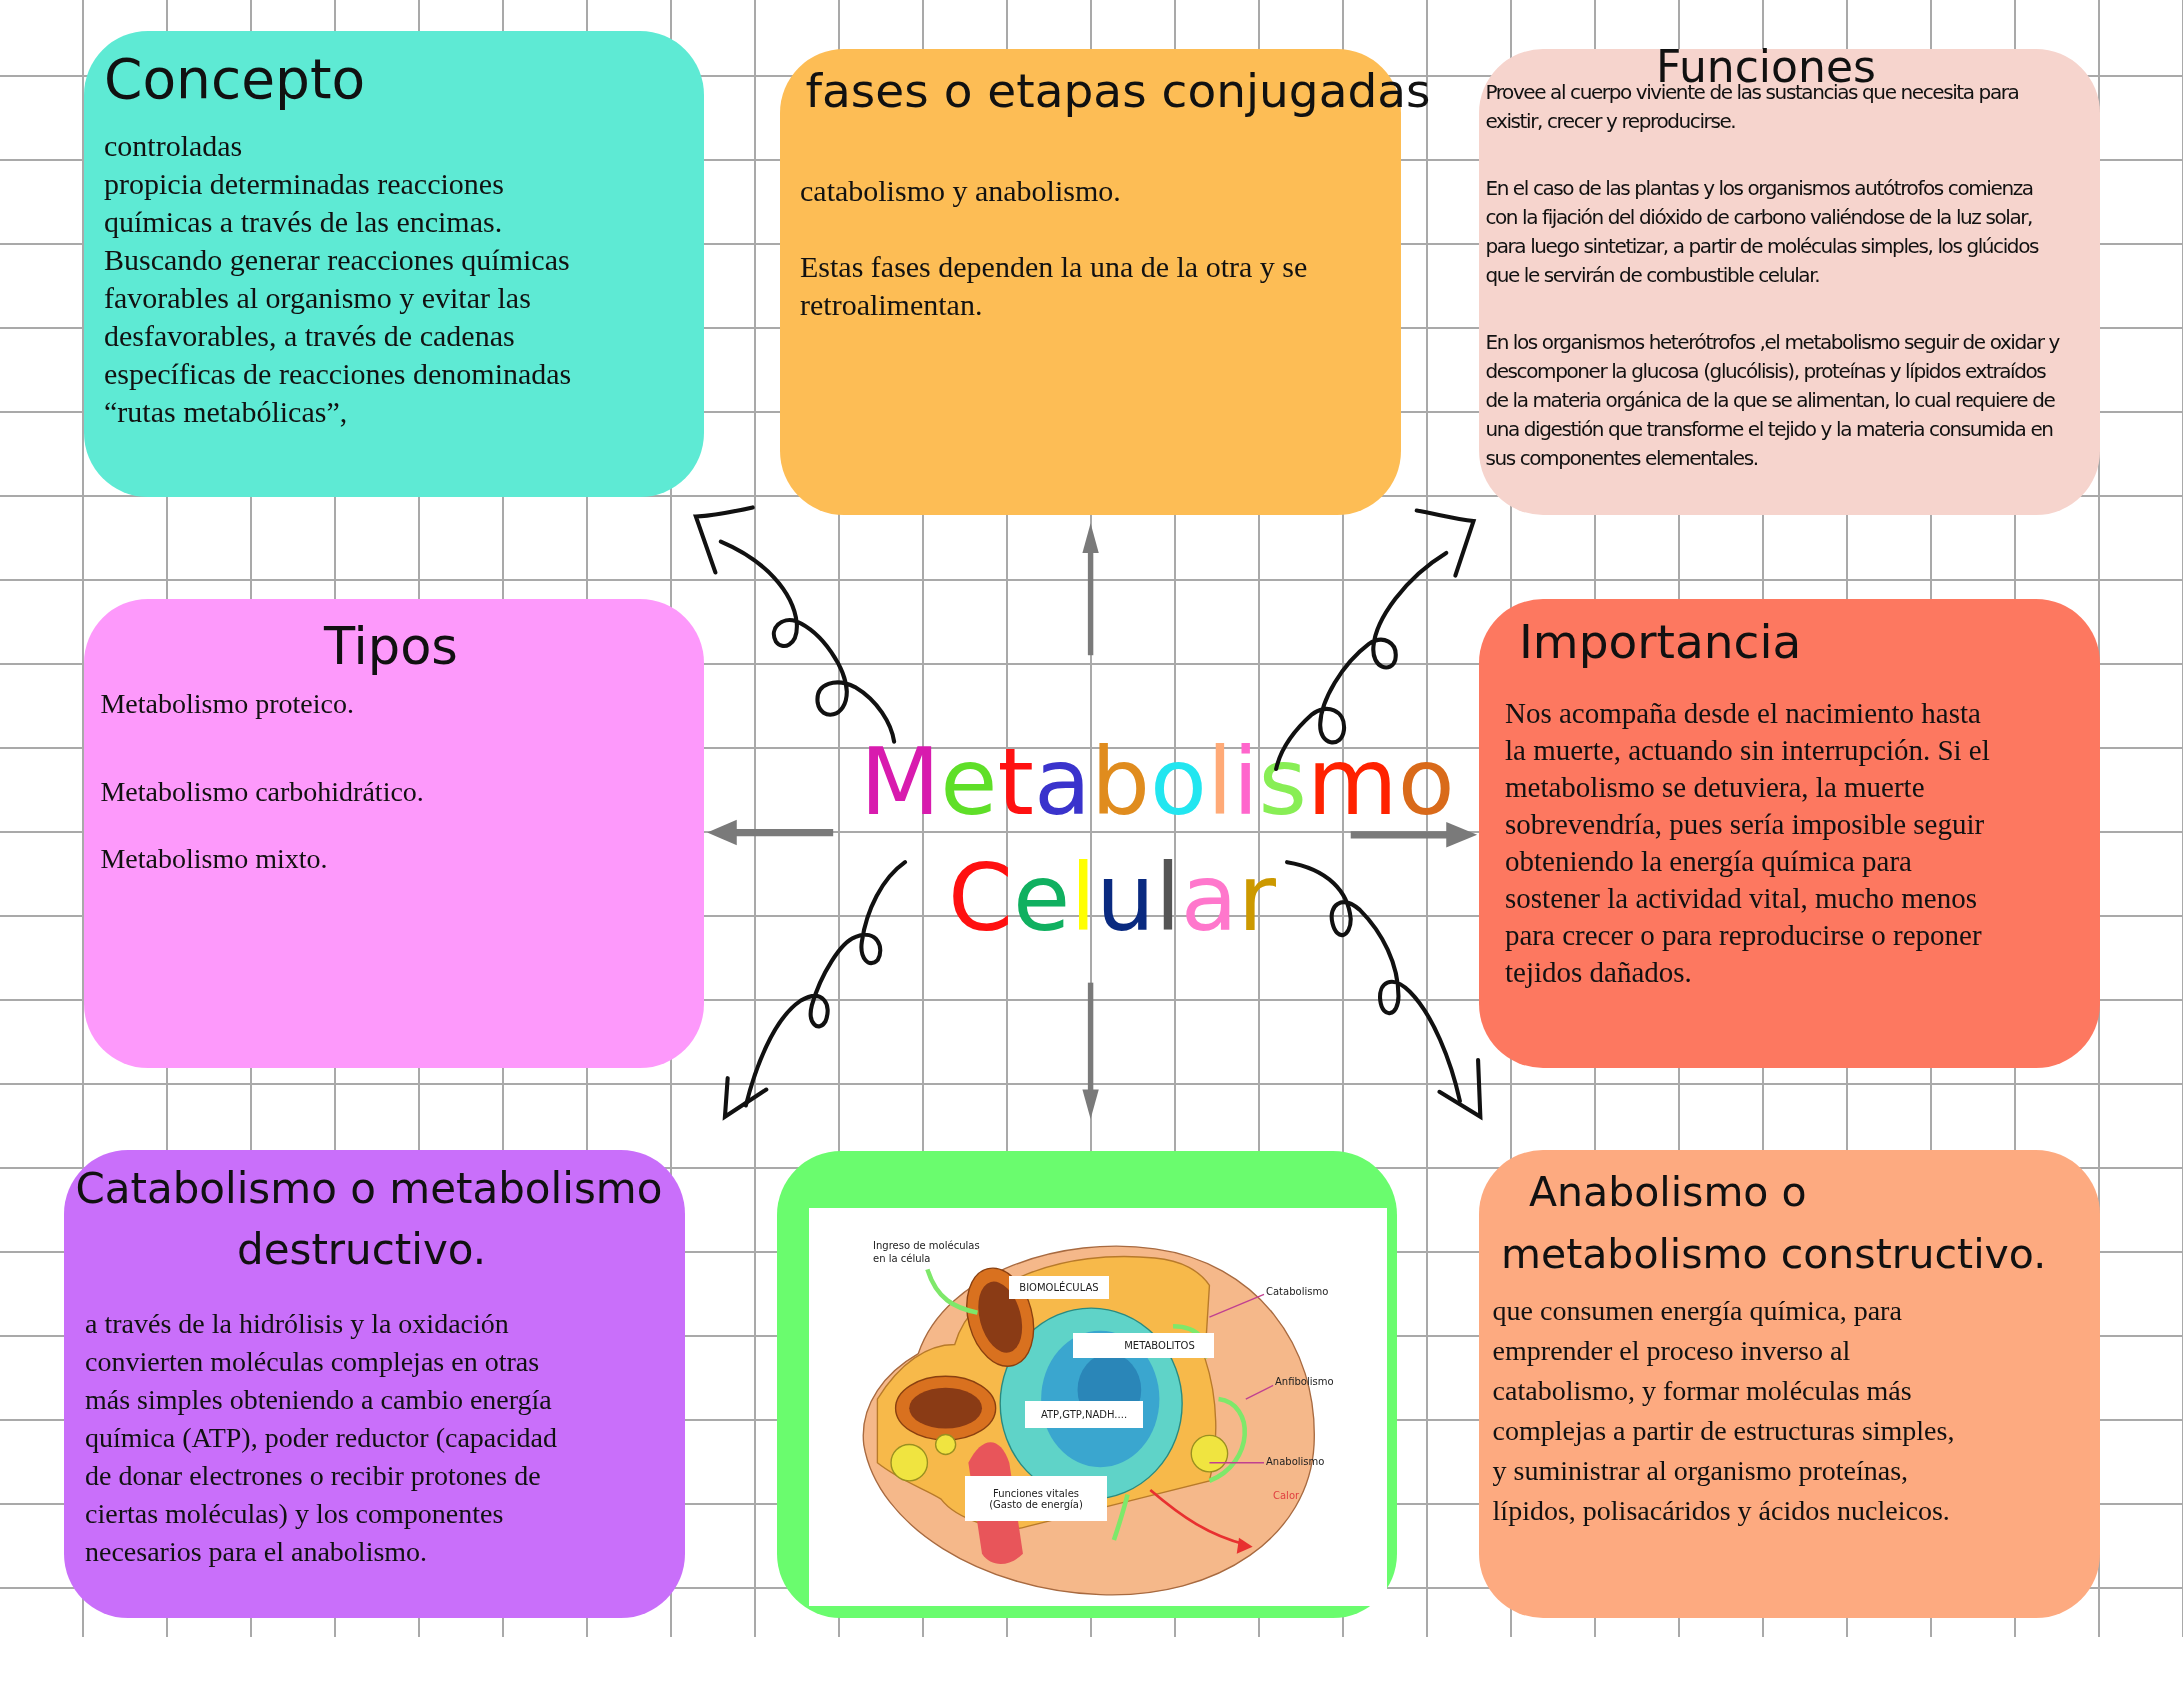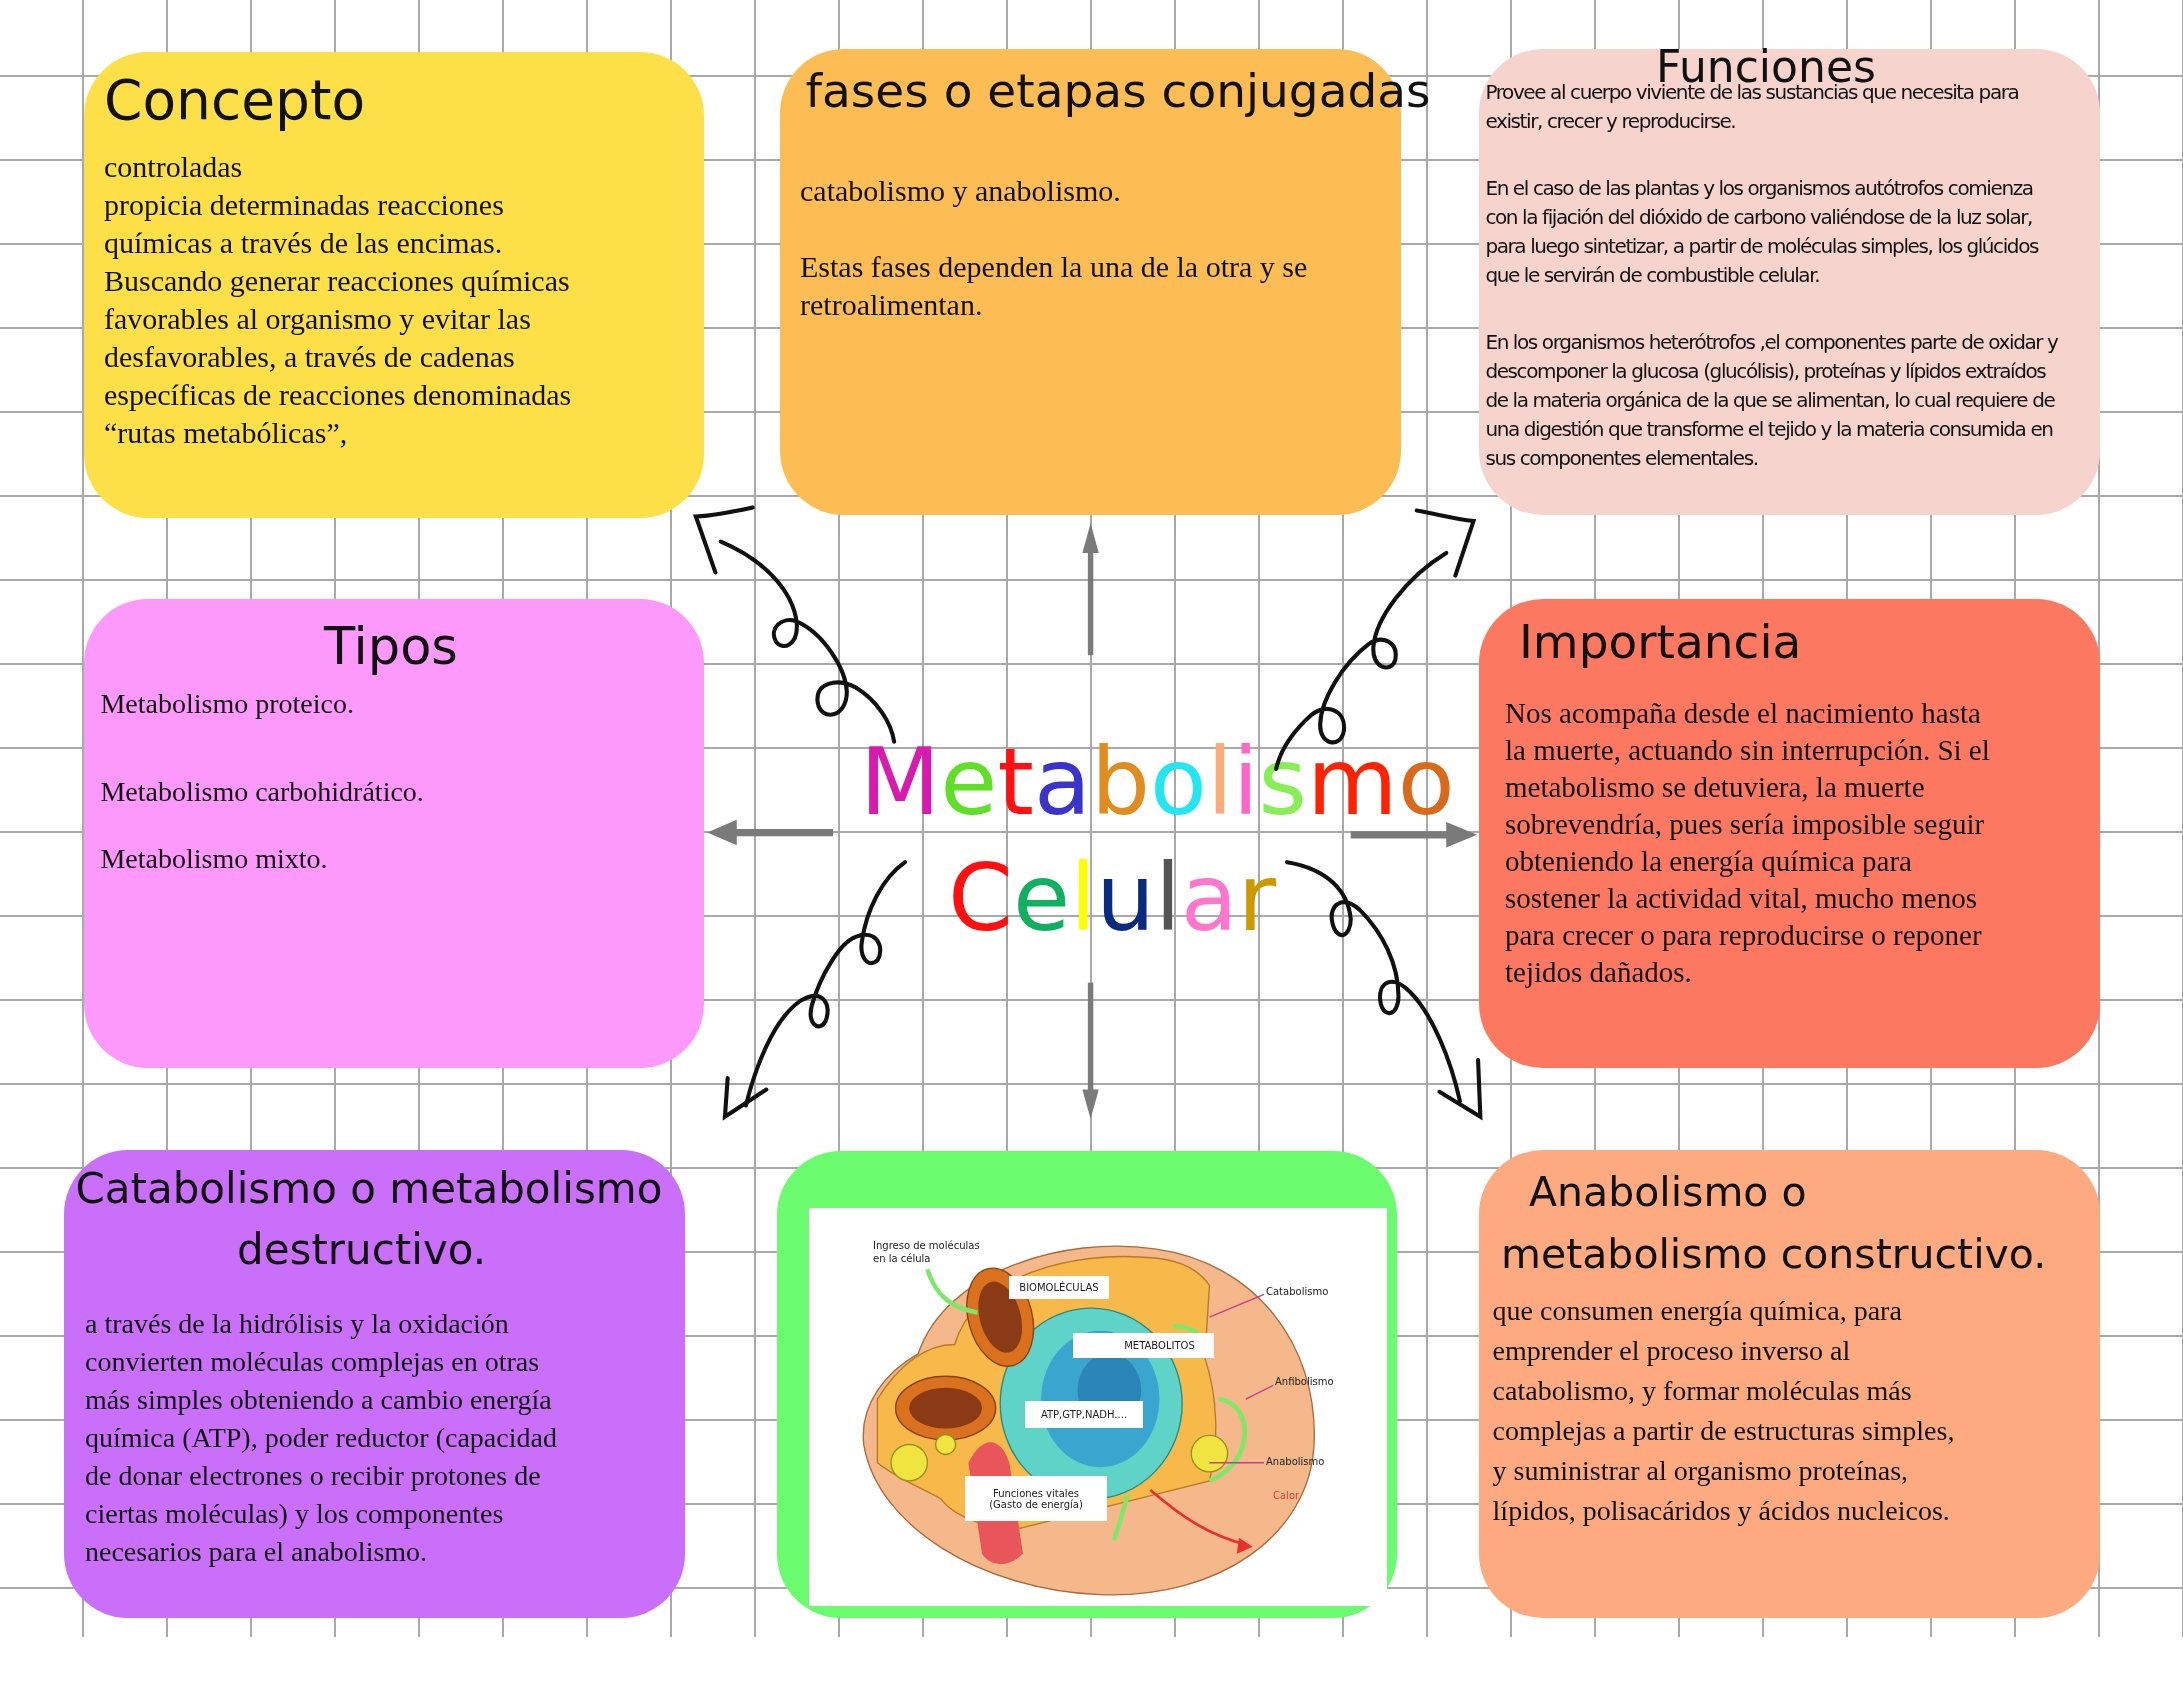--- a/index.html
+++ b/index.html
@@ -11,21 +11,21 @@
       linear-gradient(to bottom, #a9a9a9 0, #a9a9a9 1.8px, transparent 1.8px);
     background-size:84px 84px;
     background-position:82px 75px;
   }
   .card { position:absolute; border-radius:64px; box-sizing:border-box; color:#111; }
   .title { font-family:"DejaVu Sans", sans-serif; position:absolute; white-space:nowrap; color:#111; }
   .body { font-family:"Liberation Serif", serif; position:absolute; color:#111; }
   .body p { margin:0; }
   .condensed { font-family:"DejaVu Sans", sans-serif; letter-spacing:-1.4px; }
 
-  #c-concepto { left:84px; top:52px; width:620px; height:466px; background:#fde047; }
+  #c-concepto { left:84px; top:31px; width:620px; height:466px; background:#5eead4; }
   #c-fases { left:780px; top:49px; width:621px; height:466px; background:#fdbd55; }
   #c-funciones { left:1479px; top:49px; width:621px; height:466px; background:#f6d4cd; }
   #c-tipos { left:84px; top:599px; width:620px; height:469px; background:#fd99fb; }
   #c-importancia { left:1479px; top:599px; width:621px; height:469px; background:#fd7860; }
   #c-catabolismo { left:64px; top:1150px; width:621px; height:468px; background:#c96ffa; }
   #c-imagen { left:777px; top:1151px; width:620px; height:467px; background:#6afc6e; }
   #c-anabolismo { left:1479px; top:1150px; width:621px; height:468px; background:#fdaa80; }
 
   .center-title { position:absolute; font-family:"DejaVu Sans", sans-serif; white-space:nowrap; }
   .center-title span { display:inline-block; }
@@ -65,21 +65,21 @@
 
 <div class="card" id="c-funciones">
   <div class="title" style="left:177px; top:-8.2px; font-size:44px;">Funciones</div>
   <div class="body condensed" style="left:6.4px; top:29px; font-size:20px; line-height:29px;">
     <p>Provee al cuerpo viviente de las sustancias que necesita para</p>
     <p>existir, crecer y reproducirse.</p>
     <p style="margin-top:38px"> En el caso de las plantas y los organismos autótrofos comienza</p>
     <p>con la fijación del dióxido de carbono valiéndose de la luz solar,</p>
     <p>para luego sintetizar, a partir de moléculas simples, los glúcidos</p>
     <p>que le servirán de combustible celular.</p>
-    <p style="margin-top:38px">En los organismos heterótrofos ,el componentes parte de oxidar y</p>
+    <p style="margin-top:38px">En los organismos heterótrofos ,el metabolismo seguir de oxidar y</p>
     <p>descomponer la glucosa (glucólisis), proteínas y lípidos extraídos</p>
     <p>de la materia orgánica de la que se alimentan, lo cual requiere de</p>
     <p>una digestión que transforme el tejido y la materia consumida en</p>
     <p>sus componentes elementales.</p>
   </div>
 </div>
 
 <div class="card" id="c-tipos">
   <div class="title" style="left:240px; top:18px; font-size:51px;">Tipos</div>
   <div class="body" style="left:16.4px; top:86px; font-size:28px; line-height:38px;">

